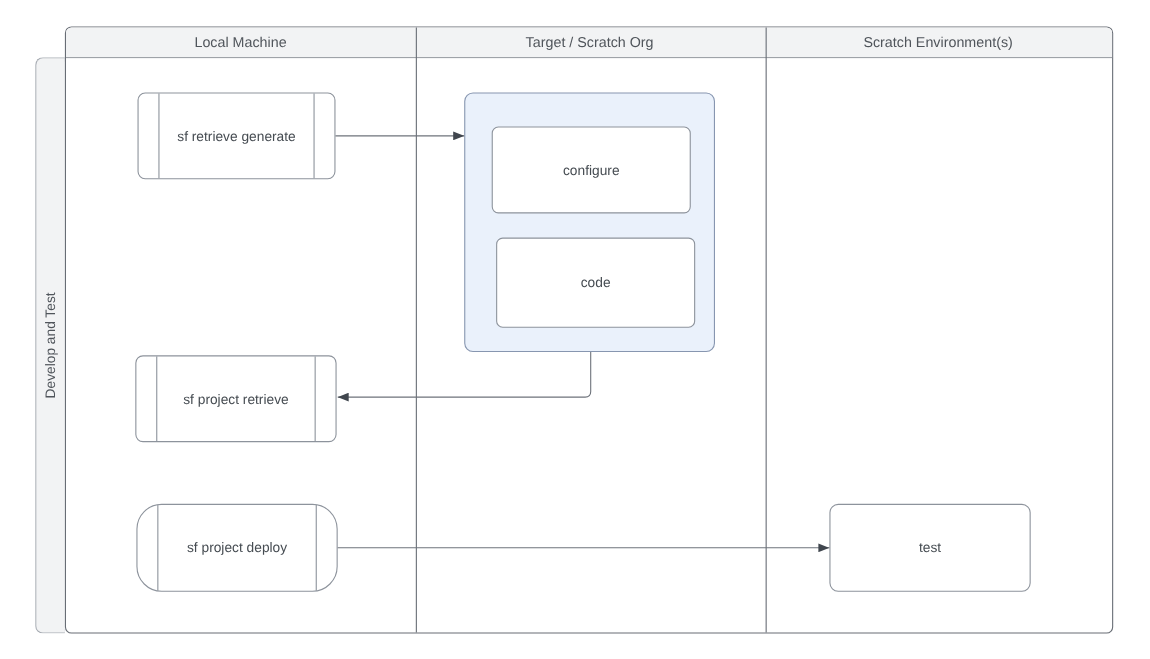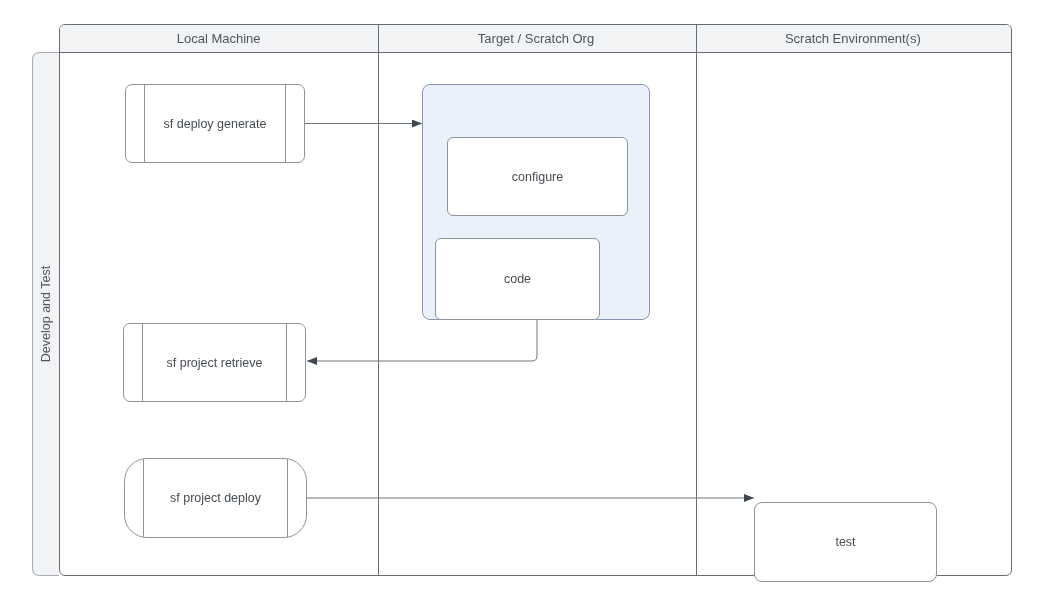--- a/index.html
+++ b/index.html
@@ -96,21 +96,21 @@
     top: 0; bottom: 0;
     width: 1px;
     background: #8d939c;
   }
   .process::before { left: 18px; }
   .process::after  { right: 18px; }
 
   .node-generate { left: 125px; top: 84px;  width: 180px; height: 79px; }
   .node-retrieve { left: 123px; top: 323px; width: 183px; height: 79px; }
   .node-deploy   { left: 124px; top: 458px; width: 183px; height: 80px; border-radius: 23px; }
-  .node-test     { left: 754px; top: 458px; width: 183px; height: 80px; border-radius: 8px; margin-top: 44px; }
+  .node-test     { left: 754px; top: 458px; width: 183px; height: 80px; border-radius: 8px; }
 
   .container-node {
     position: absolute;
     left: 422px; top: 84px;
     width: 228px; height: 236px;
     background: #eaf1fb;
     border: 1px solid #8796b0;
     border-radius: 8px;
     box-sizing: border-box;
     z-index: 4;
@@ -119,24 +119,23 @@
     position: absolute;
     background: #ffffff;
     border: 1px solid #8d939c;
     border-radius: 6px;
     box-sizing: border-box;
     display: flex;
     align-items: center;
     justify-content: center;
     font-size: 12.5px;
     color: #464c52;
-    margin-top: 22px;
   }
   .node-configure { left: 24px; top: 30px;  width: 181px; height: 79px; }
-  .node-code      { left: 12px; top: 131px; width: 165px; height: 82px; }
+  .node-code      { left: 28px; top: 131px; width: 181px; height: 82px; }
 
   
   .edges {
     position: absolute;
     left: 0; top: 0;
     width: 1045px; height: 599px;
     z-index: 6;
     pointer-events: none;
   }
   .edges path.edge {
@@ -165,21 +164,21 @@
       </div>
       <div class="lane-header l2">
         <span>Scratch Environment(s)</span>
       </div>
     </div>
     <div class="lane-divider d1"></div>
     <div class="lane-divider d2"></div>
   </div>
 
   <div class="node process node-generate">
-    <span class="node-label">sf deploy generate</span>
+    <span class="node-label">sf retrieve generate</span>
   </div>
   <div class="node process node-retrieve">
     <span class="node-label">sf project retrieve</span>
   </div>
   <div class="node process node-deploy">
     <span class="node-label">sf project deploy</span>
   </div>
 
   <div class="container-node">
     <div class="inner node-configure">

